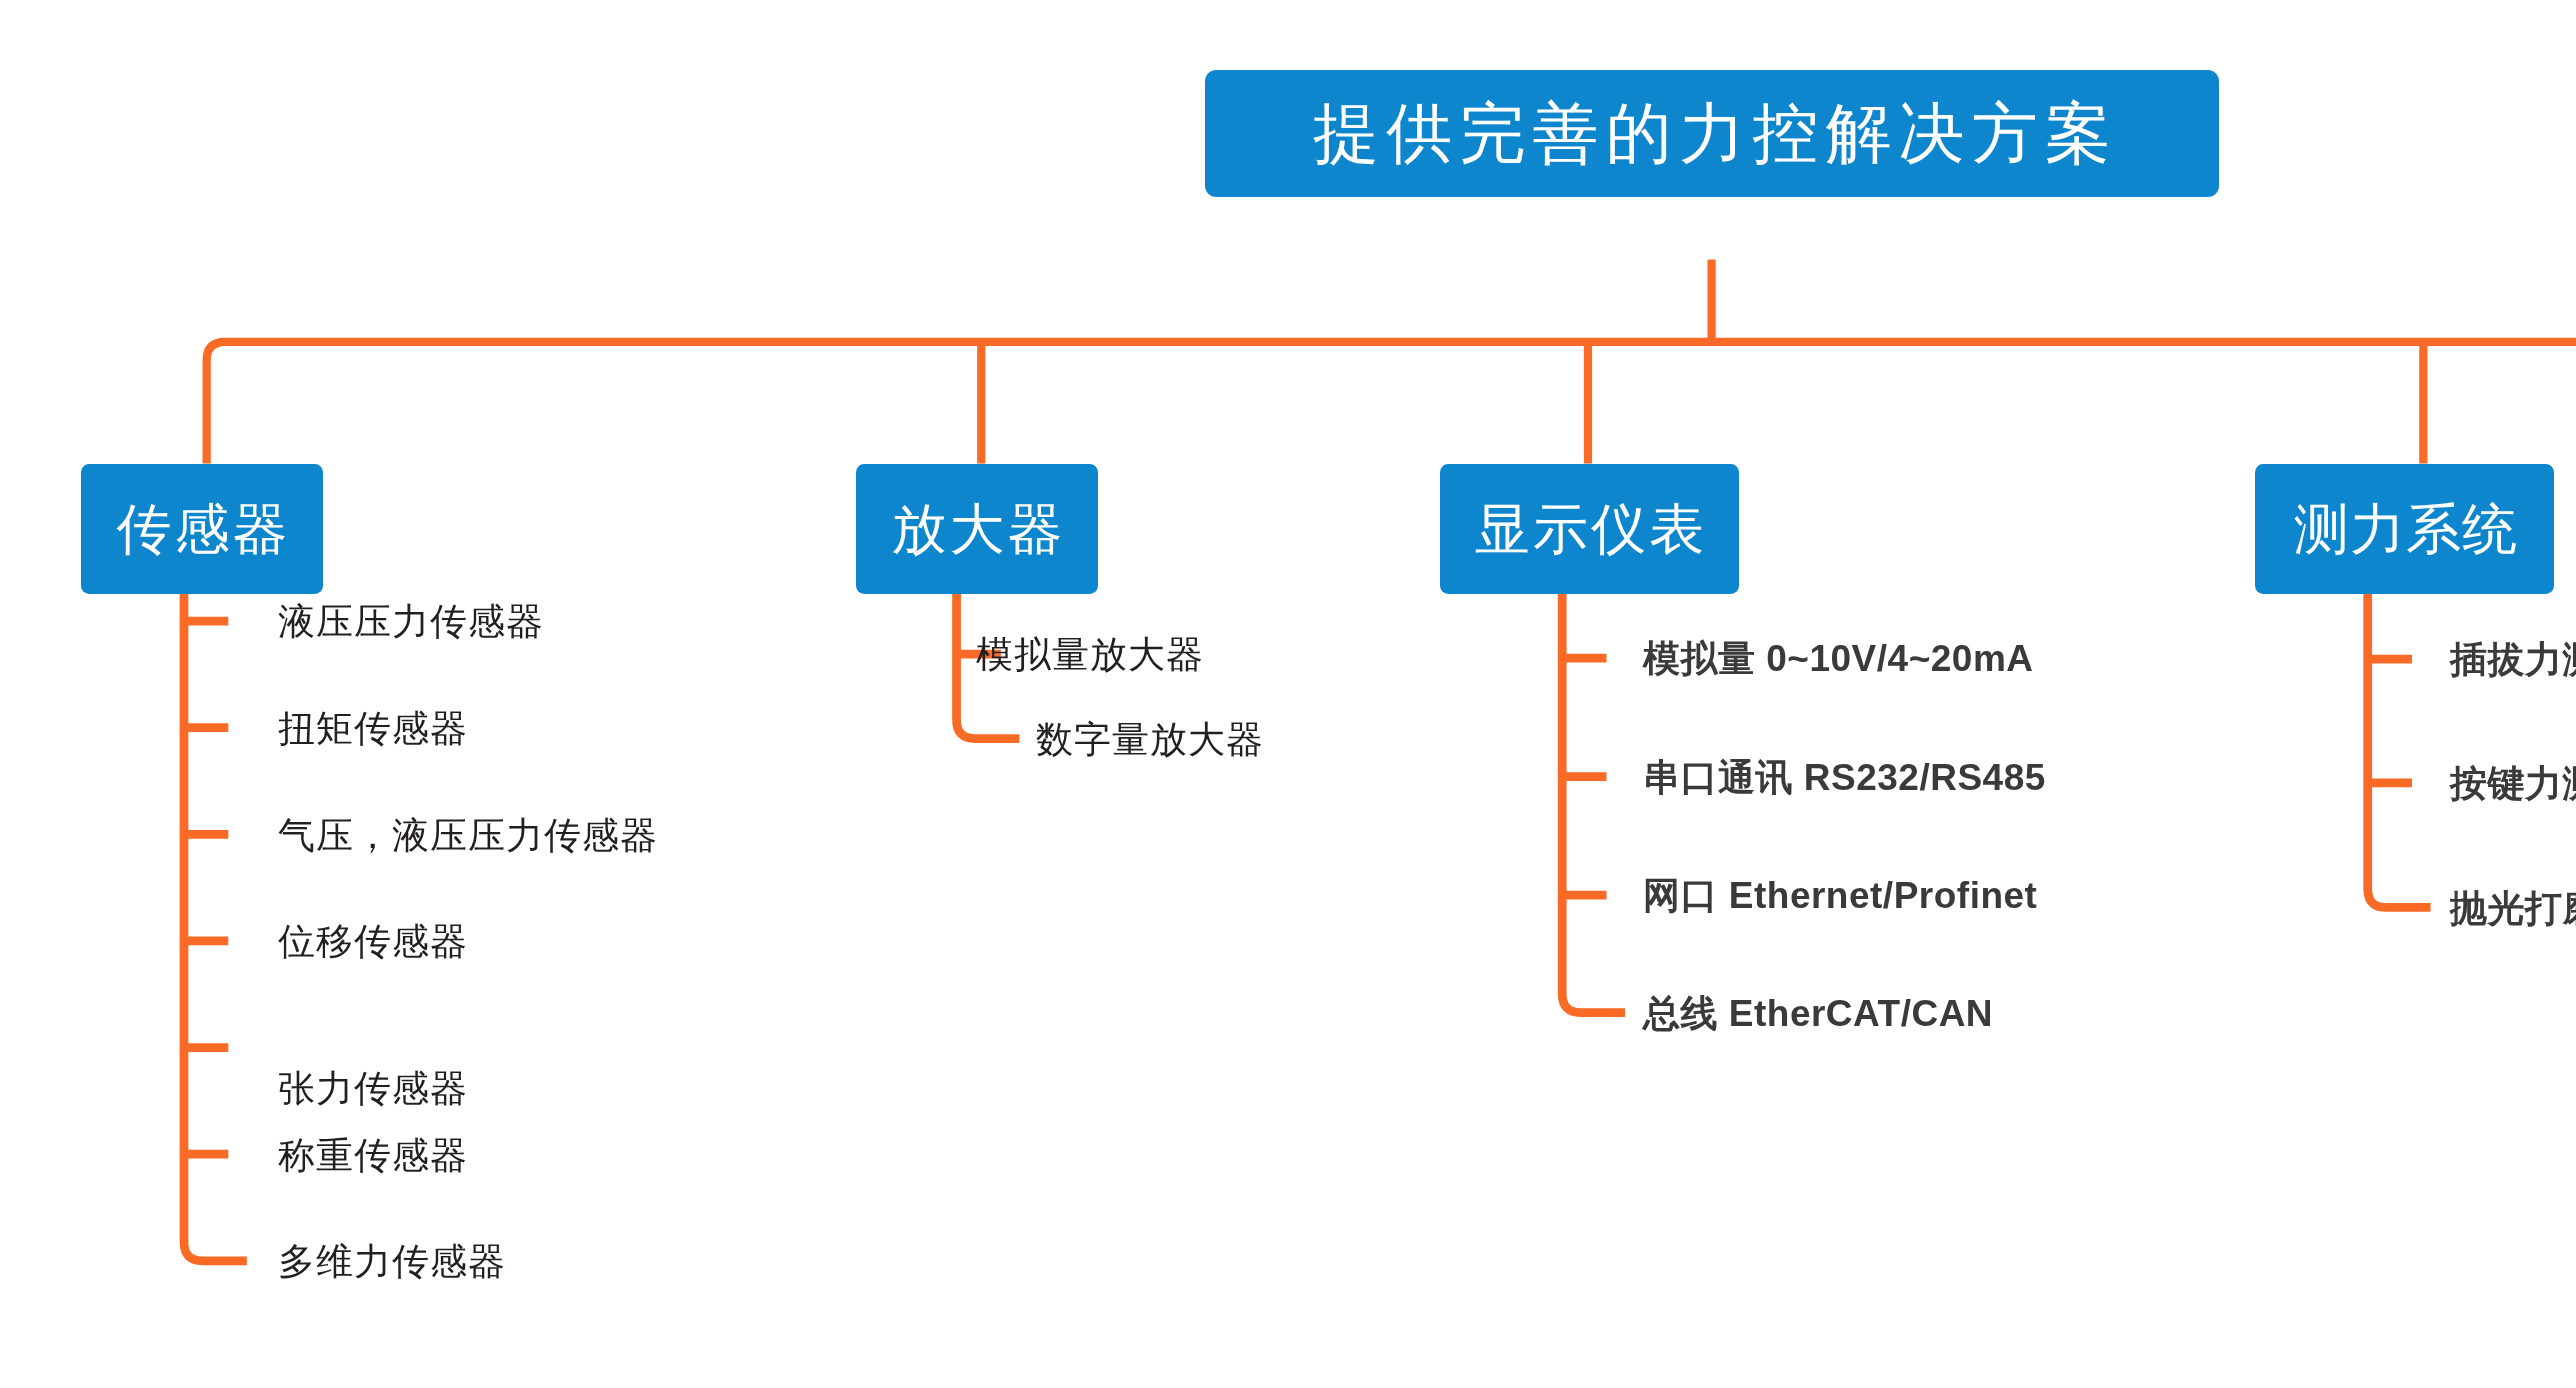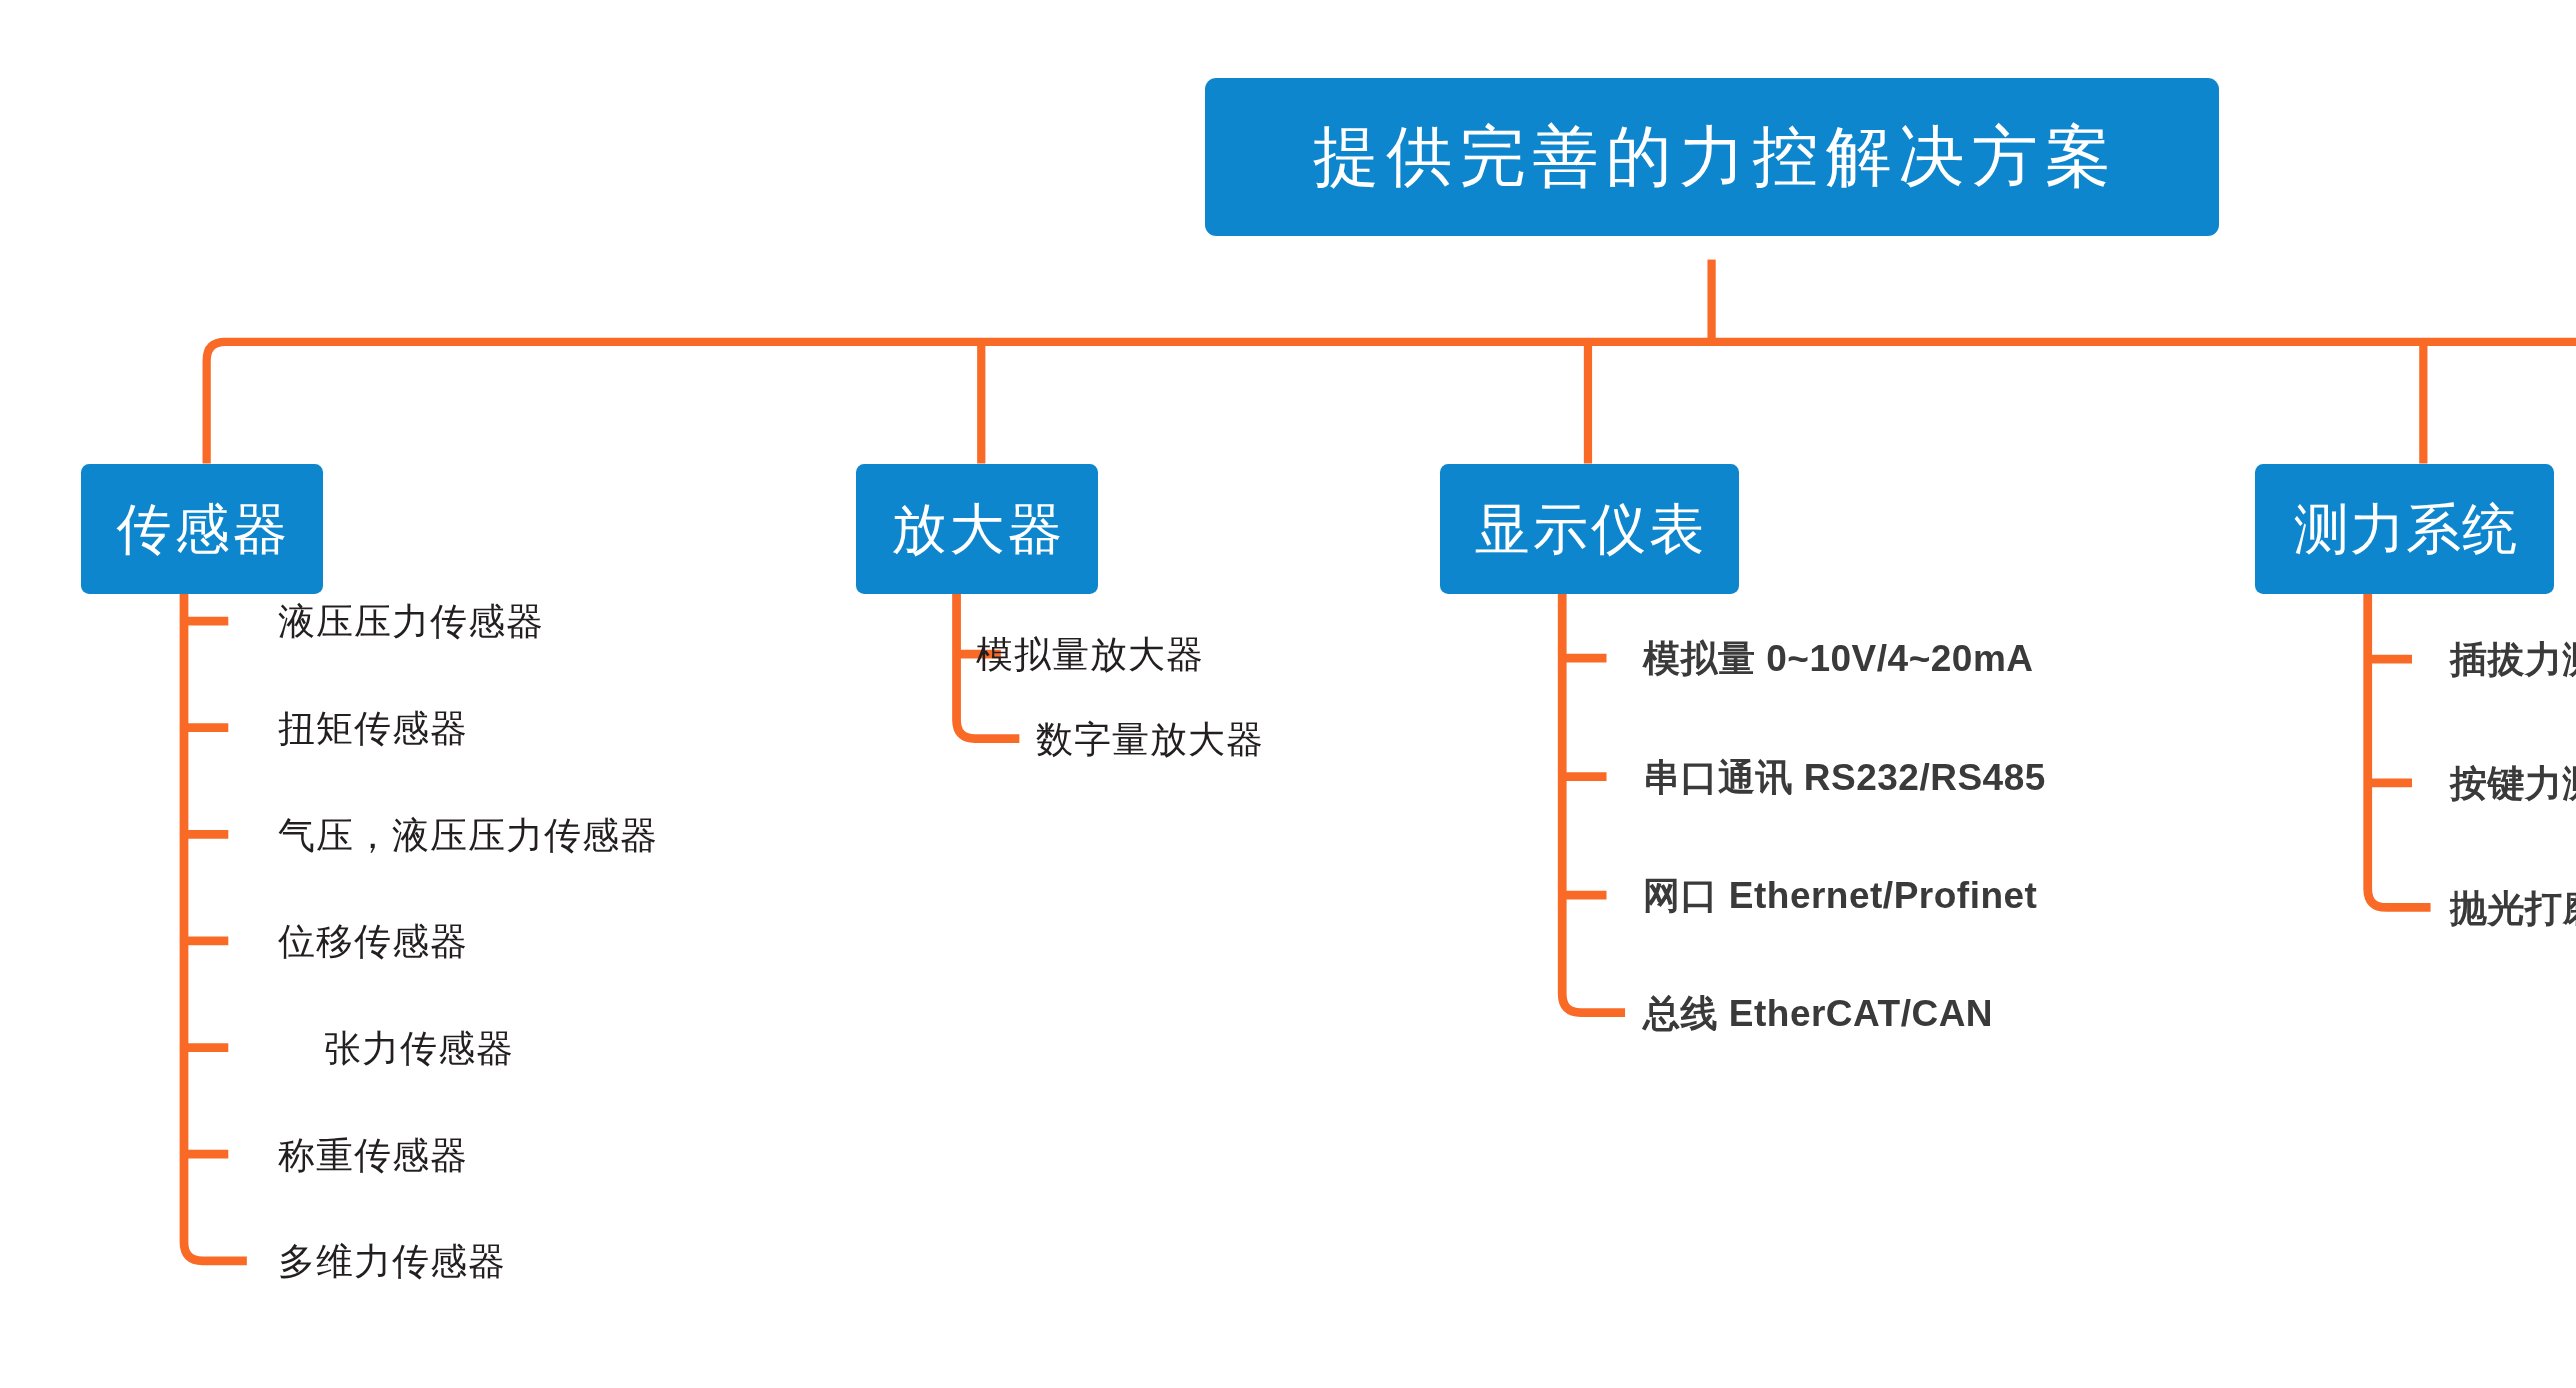--- a/index.html
+++ b/index.html
@@ -28,23 +28,23 @@
     background: #0d86cd;
     border-radius: 9.3px;
     display: flex;
     align-items: center;
     justify-content: center;
     color: #ffffff;
     box-sizing: border-box;
   }
   .root-box {
     left: 1205px;
-    top: 78px;
+    top: 70px;
     width: 1014px;
-    height: 158px;
+    height: 127px;
     border-radius: 11.3px;
   }
   .root-label {
     font-family: "Liberation Serif", serif;
     font-size: 66px;
     letter-spacing: 7.2px;
     color: #ffffff;
     white-space: nowrap;
     line-height: 1;
     padding-left: 7.2px;
@@ -155,21 +155,21 @@
   </div>
 
   <div class="node-box cat-box" style="left:2255px; top:464px; width:299px;">
     <span class="cat-label sans">测力系统</span>
   </div>
 
   <div class="leaf-label serif" style="left:278px; top:621px;">液压压力传感器</div>
   <div class="leaf-label serif" style="left:278px; top:728px;">扭矩传感器</div>
   <div class="leaf-label serif" style="left:278px; top:835px;">气压，液压压力传感器</div>
   <div class="leaf-label serif" style="left:278px; top:941px;">位移传感器</div>
-  <div class="leaf-label serif" style="left:278px; top:1048px;margin-left:46px;">张力传感器</div>
+  <div class="leaf-label serif" style="left:278px; top:1088px;">张力传感器</div>
   <div class="leaf-label serif" style="left:278px; top:1155px;text-align:center;">称重传感器</div>
   <div class="leaf-label serif" style="left:278px; top:1261px;">多维力传感器</div>
 
   <div class="leaf-label serif" style="left:976px; top:654px;">模拟量放大器</div>
   <div class="leaf-label serif" style="left:1036px; top:739px;">数字量放大器</div>
 
   <div class="leaf-label sans" style="left:1643px; top:658px;">模拟量 0~10V/4~20mA</div>
   <div class="leaf-label sans" style="left:1643px; top:777px;">串口通讯 RS232/RS485</div>
   <div class="leaf-label sans" style="left:1643px; top:895px;">网口 Ethernet/Profinet</div>
   <div class="leaf-label sans" style="left:1643px; top:1013px;">总线 EtherCAT/CAN</div>

